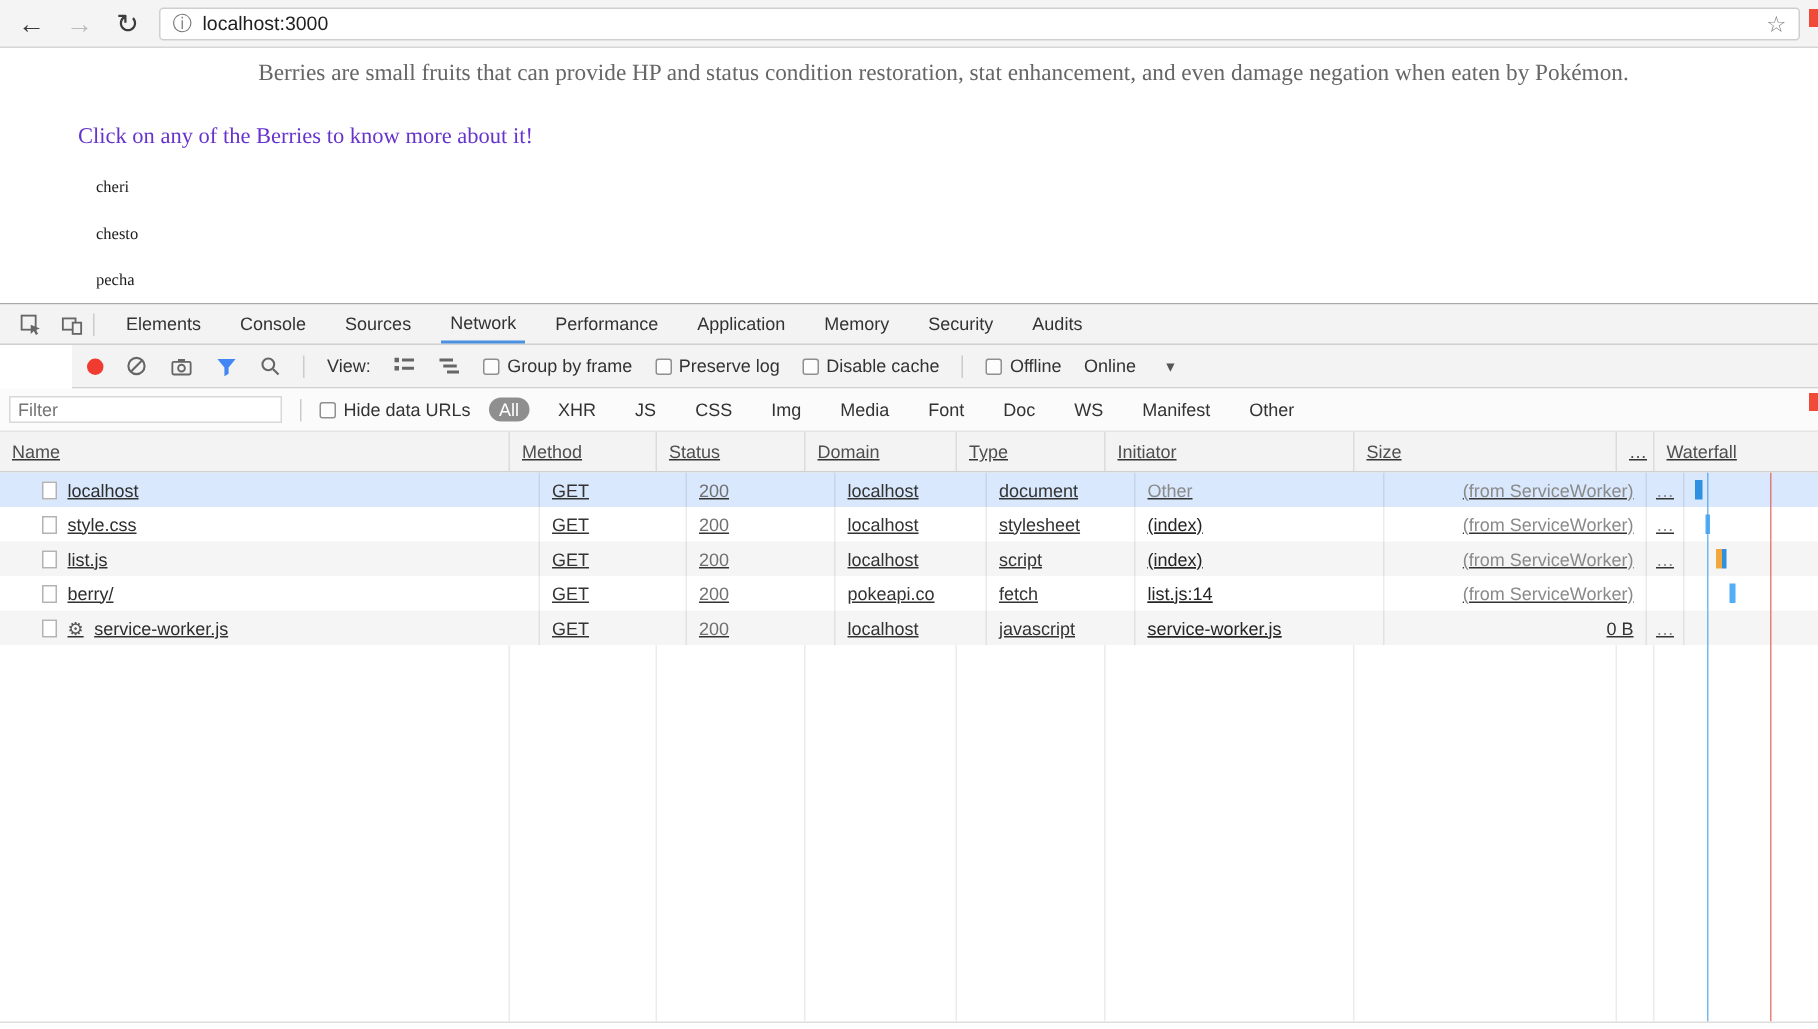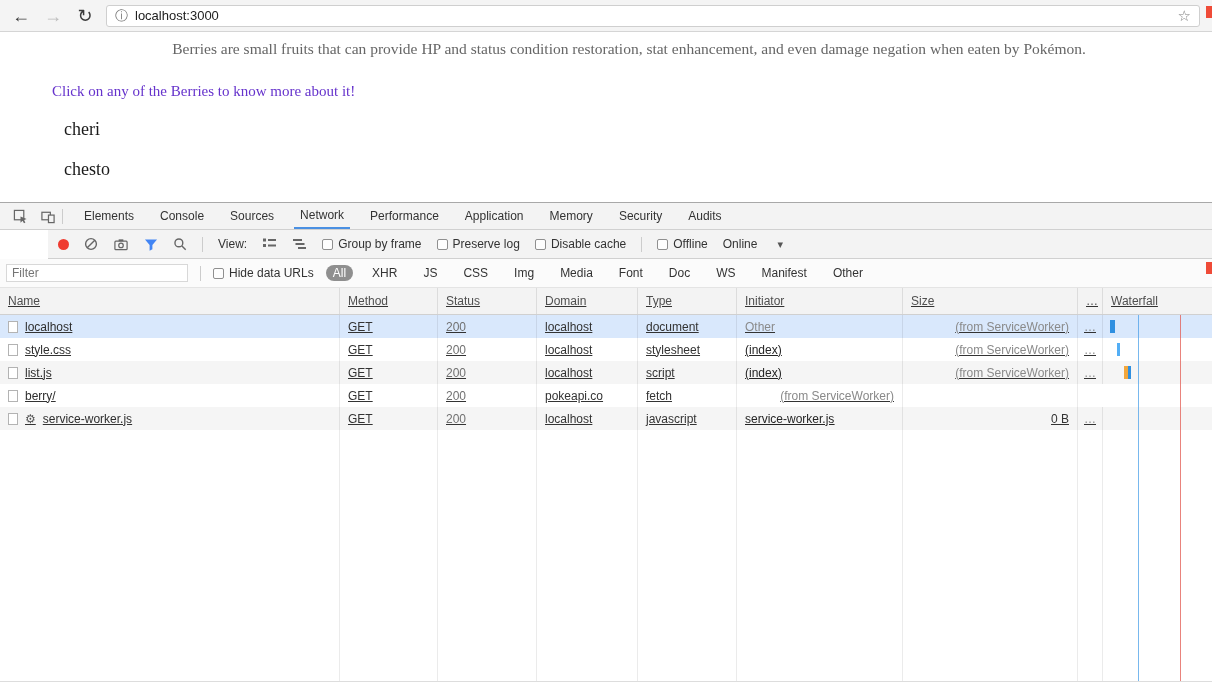--- a/index.html
+++ b/index.html
@@ -14,21 +14,21 @@
   .addr { flex:1; height:22px; background:#fff; border:1px solid #cfcfcf; border-radius:3px;
           display:flex; align-items:center; padding:0 8px; gap:7px; }
   .addr .info { color:#777; font-size:13px; }
   .addr .url { flex:1; font-size:13px; color:#202020; }
   .addr .star { color:#808080; font-size:15px; }
 
   
   .page { height:170px; padding-top:8px; font-family:"Liberation Serif", serif; background:#fff; }
   .intro { text-align:center; padding-left:46px; color:#666; font-size:15.5px; }
   .prompt { margin:25px 0 0 52px; font-size:15px; }
-  .berry { margin:19px 0 0 64px; color:#1b1b1b; font-size:18px; cursor:pointer; width:max-content; }
+  .berry { margin:19px 0 0 64px; color:#1b1b1b; font-size:11px; cursor:pointer; width:max-content; }
 
   
   .devtools { position:absolute; top:202px; left:0; right:0; bottom:0;
               border-top:1px solid #a8a8a8; background:#fff; color:#333;
               font-size:12px; display:flex; flex-direction:column; }
   .vsep { width:1px; height:15px; background:#ccc; display:inline-block; }
   .tbtn { display:inline-flex; align-items:center; justify-content:center; cursor:pointer; }
 
   .dt-tabbar { height:27px; background:#f3f3f3; border-bottom:1px solid #d0d0d0;
                display:flex; align-items:center; padding:0 6px; flex:0 0 auto; }
@@ -53,21 +53,21 @@
   .pill { padding:1px 7px; color:#333; cursor:pointer; border-radius:9px; }
   .pill.active { background:#8f8f8f; color:#fff; }
 
   .net-grid { display:grid; grid-template-columns:340px 98px 99px 101px 99px 166px 175px 25px 1fr;text-decoration:underline; }
   .dt-thead { height:27px; background:#f3f3f3; border-bottom:1px solid #d0d0d0; flex:0 0 auto; }
   .dt-thead .th { display:flex; align-items:center; padding:0 8px; color:#4f4f4f;
                   border-right:1px solid #dcdcdc; overflow:hidden; white-space:nowrap; cursor:pointer; }
   .dt-thead .th:last-child { border-right:none; }
 
   .dt-tbody { flex:1 1 auto; position:relative; display:flex; flex-direction:column; overflow:hidden; }
-  .net-row { height:23px; flex:0 0 auto; cursor:pointer; }
+  .net-row { height:23px; flex:0 0 auto; cursor:pointer;padding-left:20px; }
   .net-row.stripe { background:#f5f5f5; }
   .net-row.selected { background:#d9e8fc; }
   .net-row .td { display:flex; align-items:center; padding:0 8px;
                  border-right:1px solid rgba(0,0,0,0.08); overflow:hidden; white-space:nowrap; }
   .net-row .td:last-child { border-right:none; }
   .td.name { gap:7px; color:#2e2e2e; }
   .req-icon { width:10px; height:12px; border:1px solid #b3b3b3; background:#fff; flex:0 0 auto; }
   .gear { color:#555; font-size:12px; }
   .td.status { color:#707070; }
   .init-plain { color:#8a8a8a; }
@@ -302,20 +302,23 @@
 
     <div class="net-row net-grid">
       <div class="td name">
           <span class="req-icon"></span>
           <span>berry/</span>
         </div>
       <div class="td">GET</div>
       <div class="td status">200</div>
       <div class="td">pokeapi.co</div>
       <div class="td">fetch</div>
+      <div class="td">
+          <span class="init-link">list.js:14</span>
+        </div>
       <div class="td size">(from ServiceWorker)</div>
       <div class="td more"></div>
       <div class="td wf">
           <div class="wf-bar" style="left: 30px; width: 4px; background: rgb(83, 174, 245);"></div>
         </div>
     </div>
 
     <div class="net-row net-grid stripe">
       <div class="td name">
           <span class="req-icon"></span>

